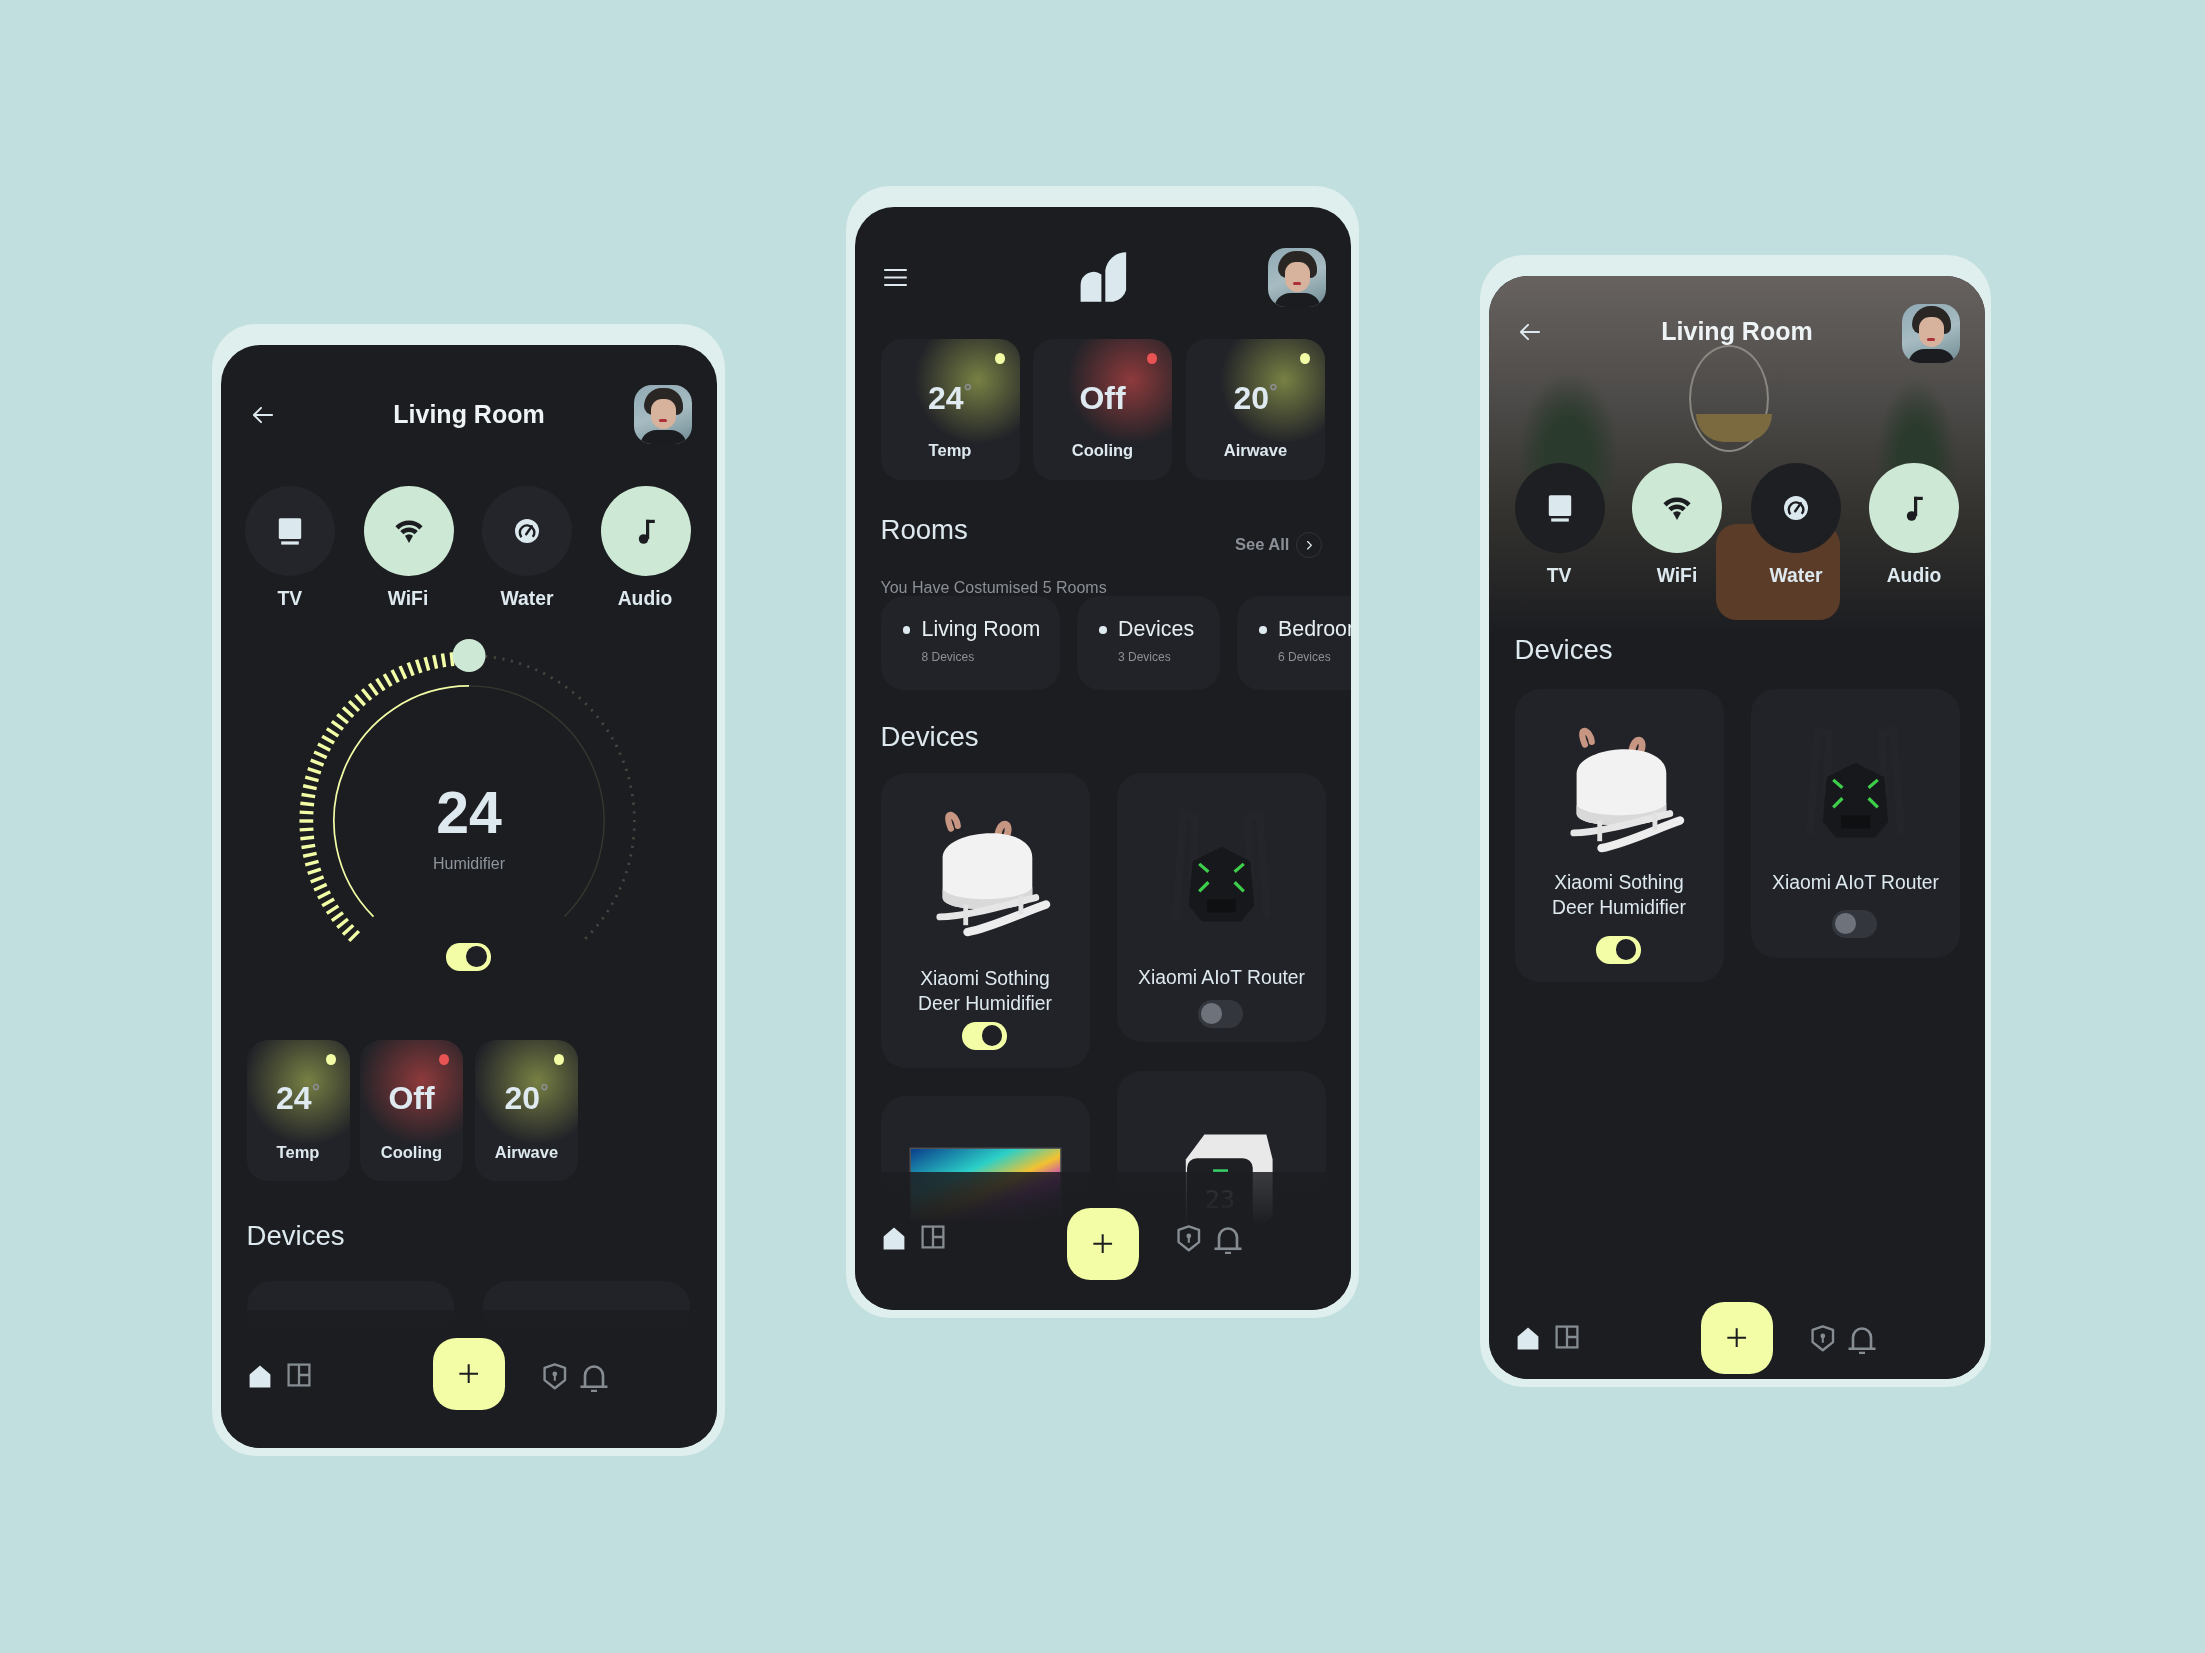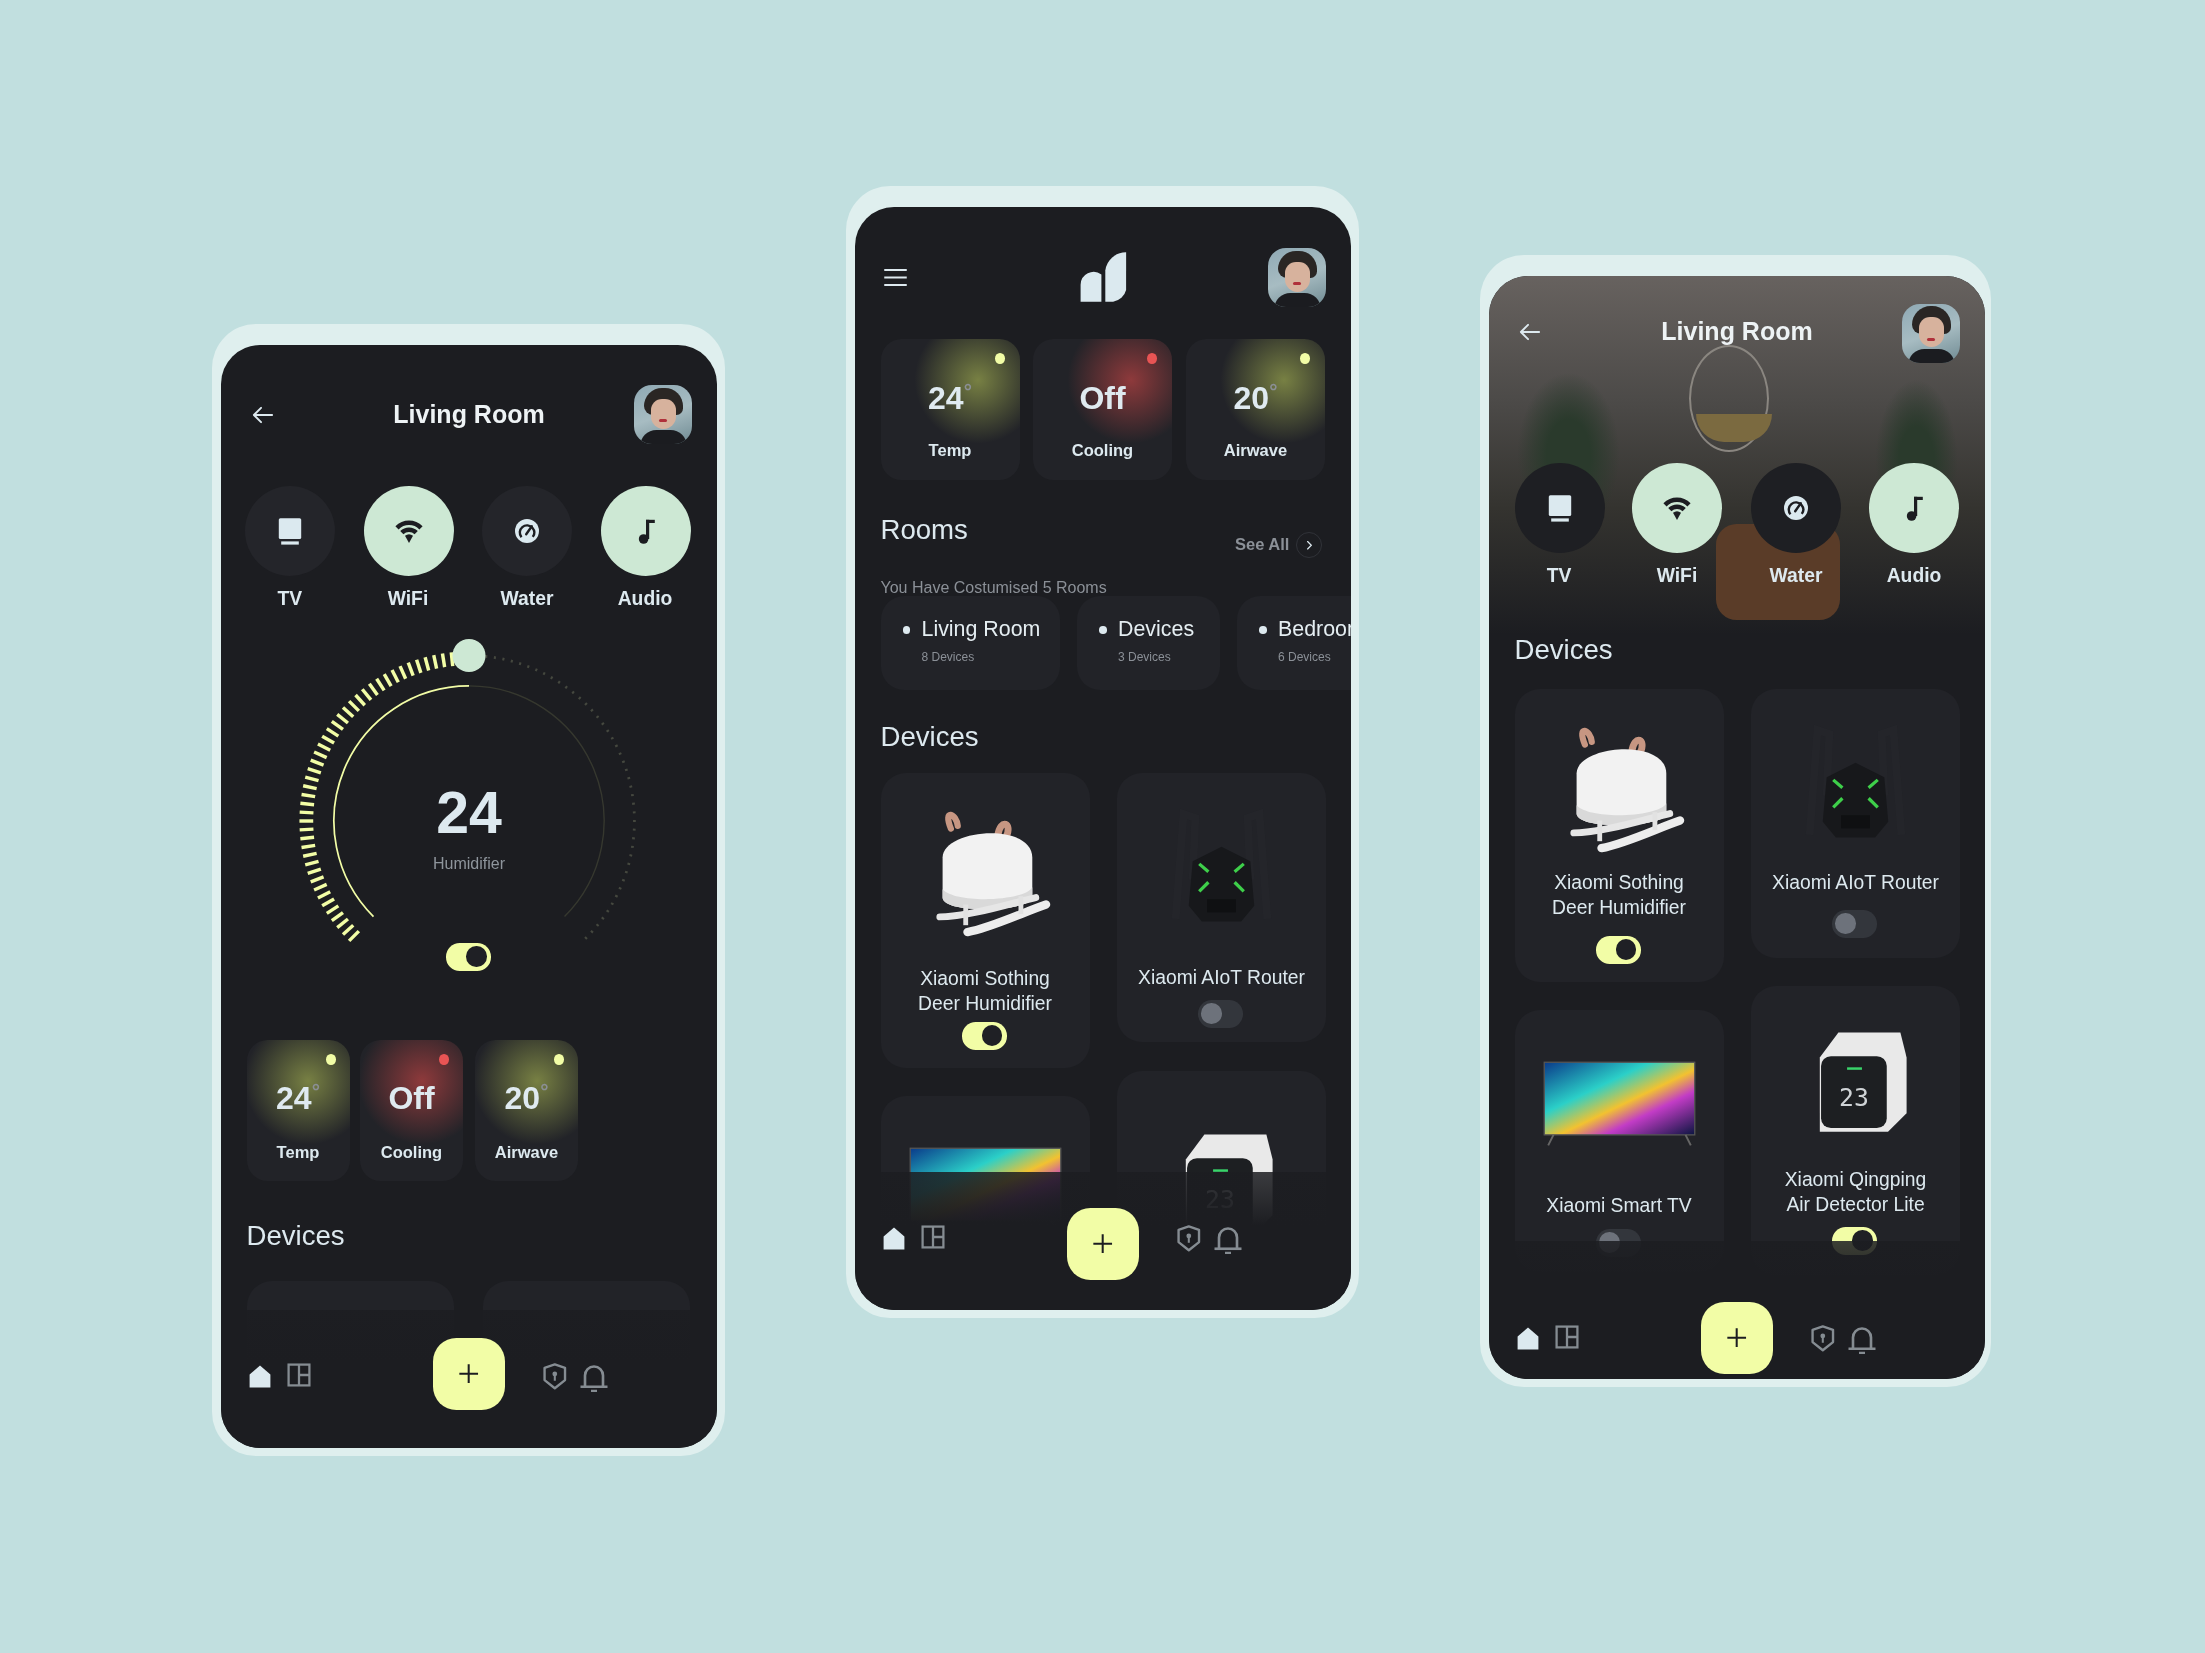--- a/index.html
+++ b/index.html
@@ -502,43 +502,20 @@
     <svg class="abs" style="left:39px;top:27.6px;width:131px;height:131px;" viewBox="0 0 190 190" width="131" height="131">
         <use href="#sym-router"></use>
       </svg>
     <div class="name" style="top:181px;">
         <div>Xiaomi AIoT Router</div>
       </div>
     <div class="toggle off" style="left:81px;top:221px;">
         <div class="knob"></div>
       </div>
   </div>
-  <div class="card" style="left:25.5px;top:734px;width:209px;height:262px;">
-    <svg class="abs" style="left:25px;top:48px;width:159px;height:93px;" viewBox="0 0 230 135" width="159" height="93">
-        <use href="#sym-tvdev"></use>
-      </svg>
-    <div class="name" style="top:183px;">
-        <div>Xiaomi Smart TV</div>
-      </div>
-    <div class="toggle off" style="left:81px;top:219px;">
-        <div class="knob"></div>
-      </div>
-  </div>
-  <div class="card" style="left:262px;top:710px;width:209px;height:289px;">
-    <svg class="abs" style="left:44px;top:27.6px;width:124px;height:124px;" viewBox="0 0 180 180" width="124" height="124">
-        <use href="#sym-airdet"></use>
-      </svg>
-    <div class="name" style="top:181px;">
-        <div>Xiaomi Qingping</div>
-        <div>Air Detector Lite</div>
-      </div>
-    <div class="toggle on" style="left:81px;top:241px;">
-        <div class="knob"></div>
-      </div>
-  </div>
 
   <div class="nav" style="top:965px;">
     <svg class="navicon" style="left:26px;top:83px;width:26px;height:27.6px;color:#dce9ef;" viewBox="0 0 38 40" width="26" height="27.6">
         <use href="#sym-home"></use>
       </svg>
     <svg class="navicon" style="left:65px;top:83px;width:26px;height:26px;color:#858c92;" viewBox="0 0 38 38" width="26" height="26">
         <use href="#sym-layout"></use>
       </svg>
     <div class="addbtn" style="left:212px;top:61px;">
         <svg style="width:23.4px;height:23.4px;color:#1c1d21;" viewBox="0 0 34 34" width="23.4" height="23.4">

